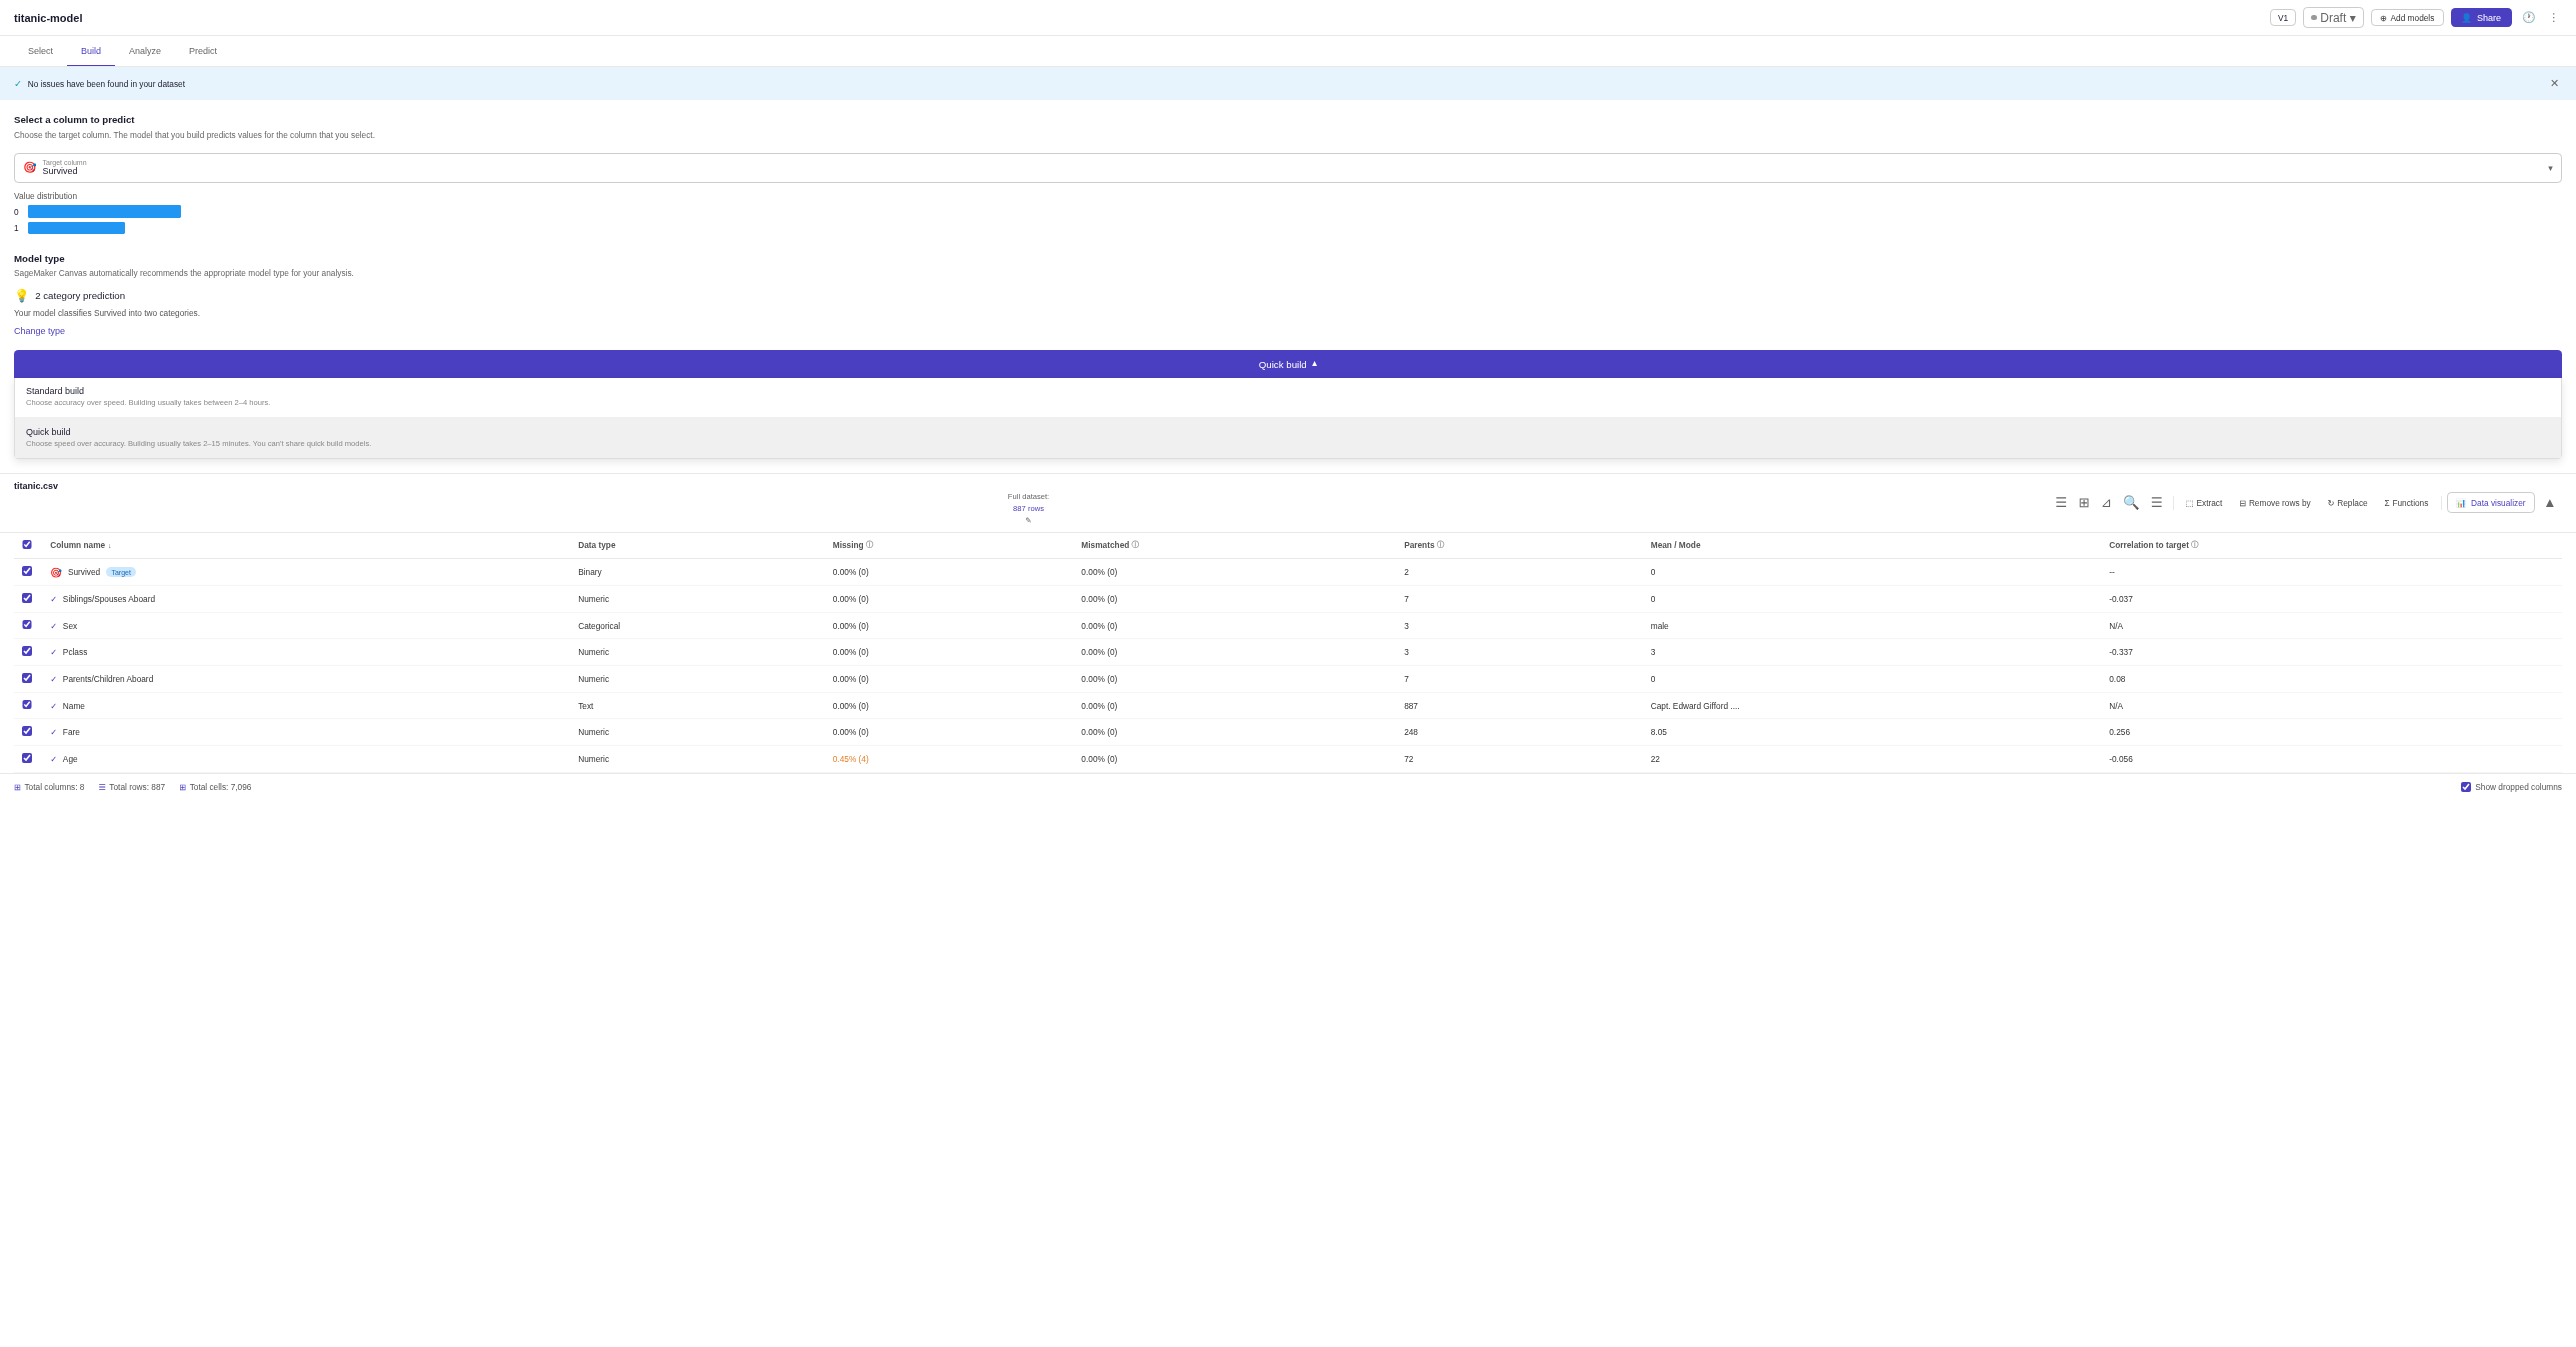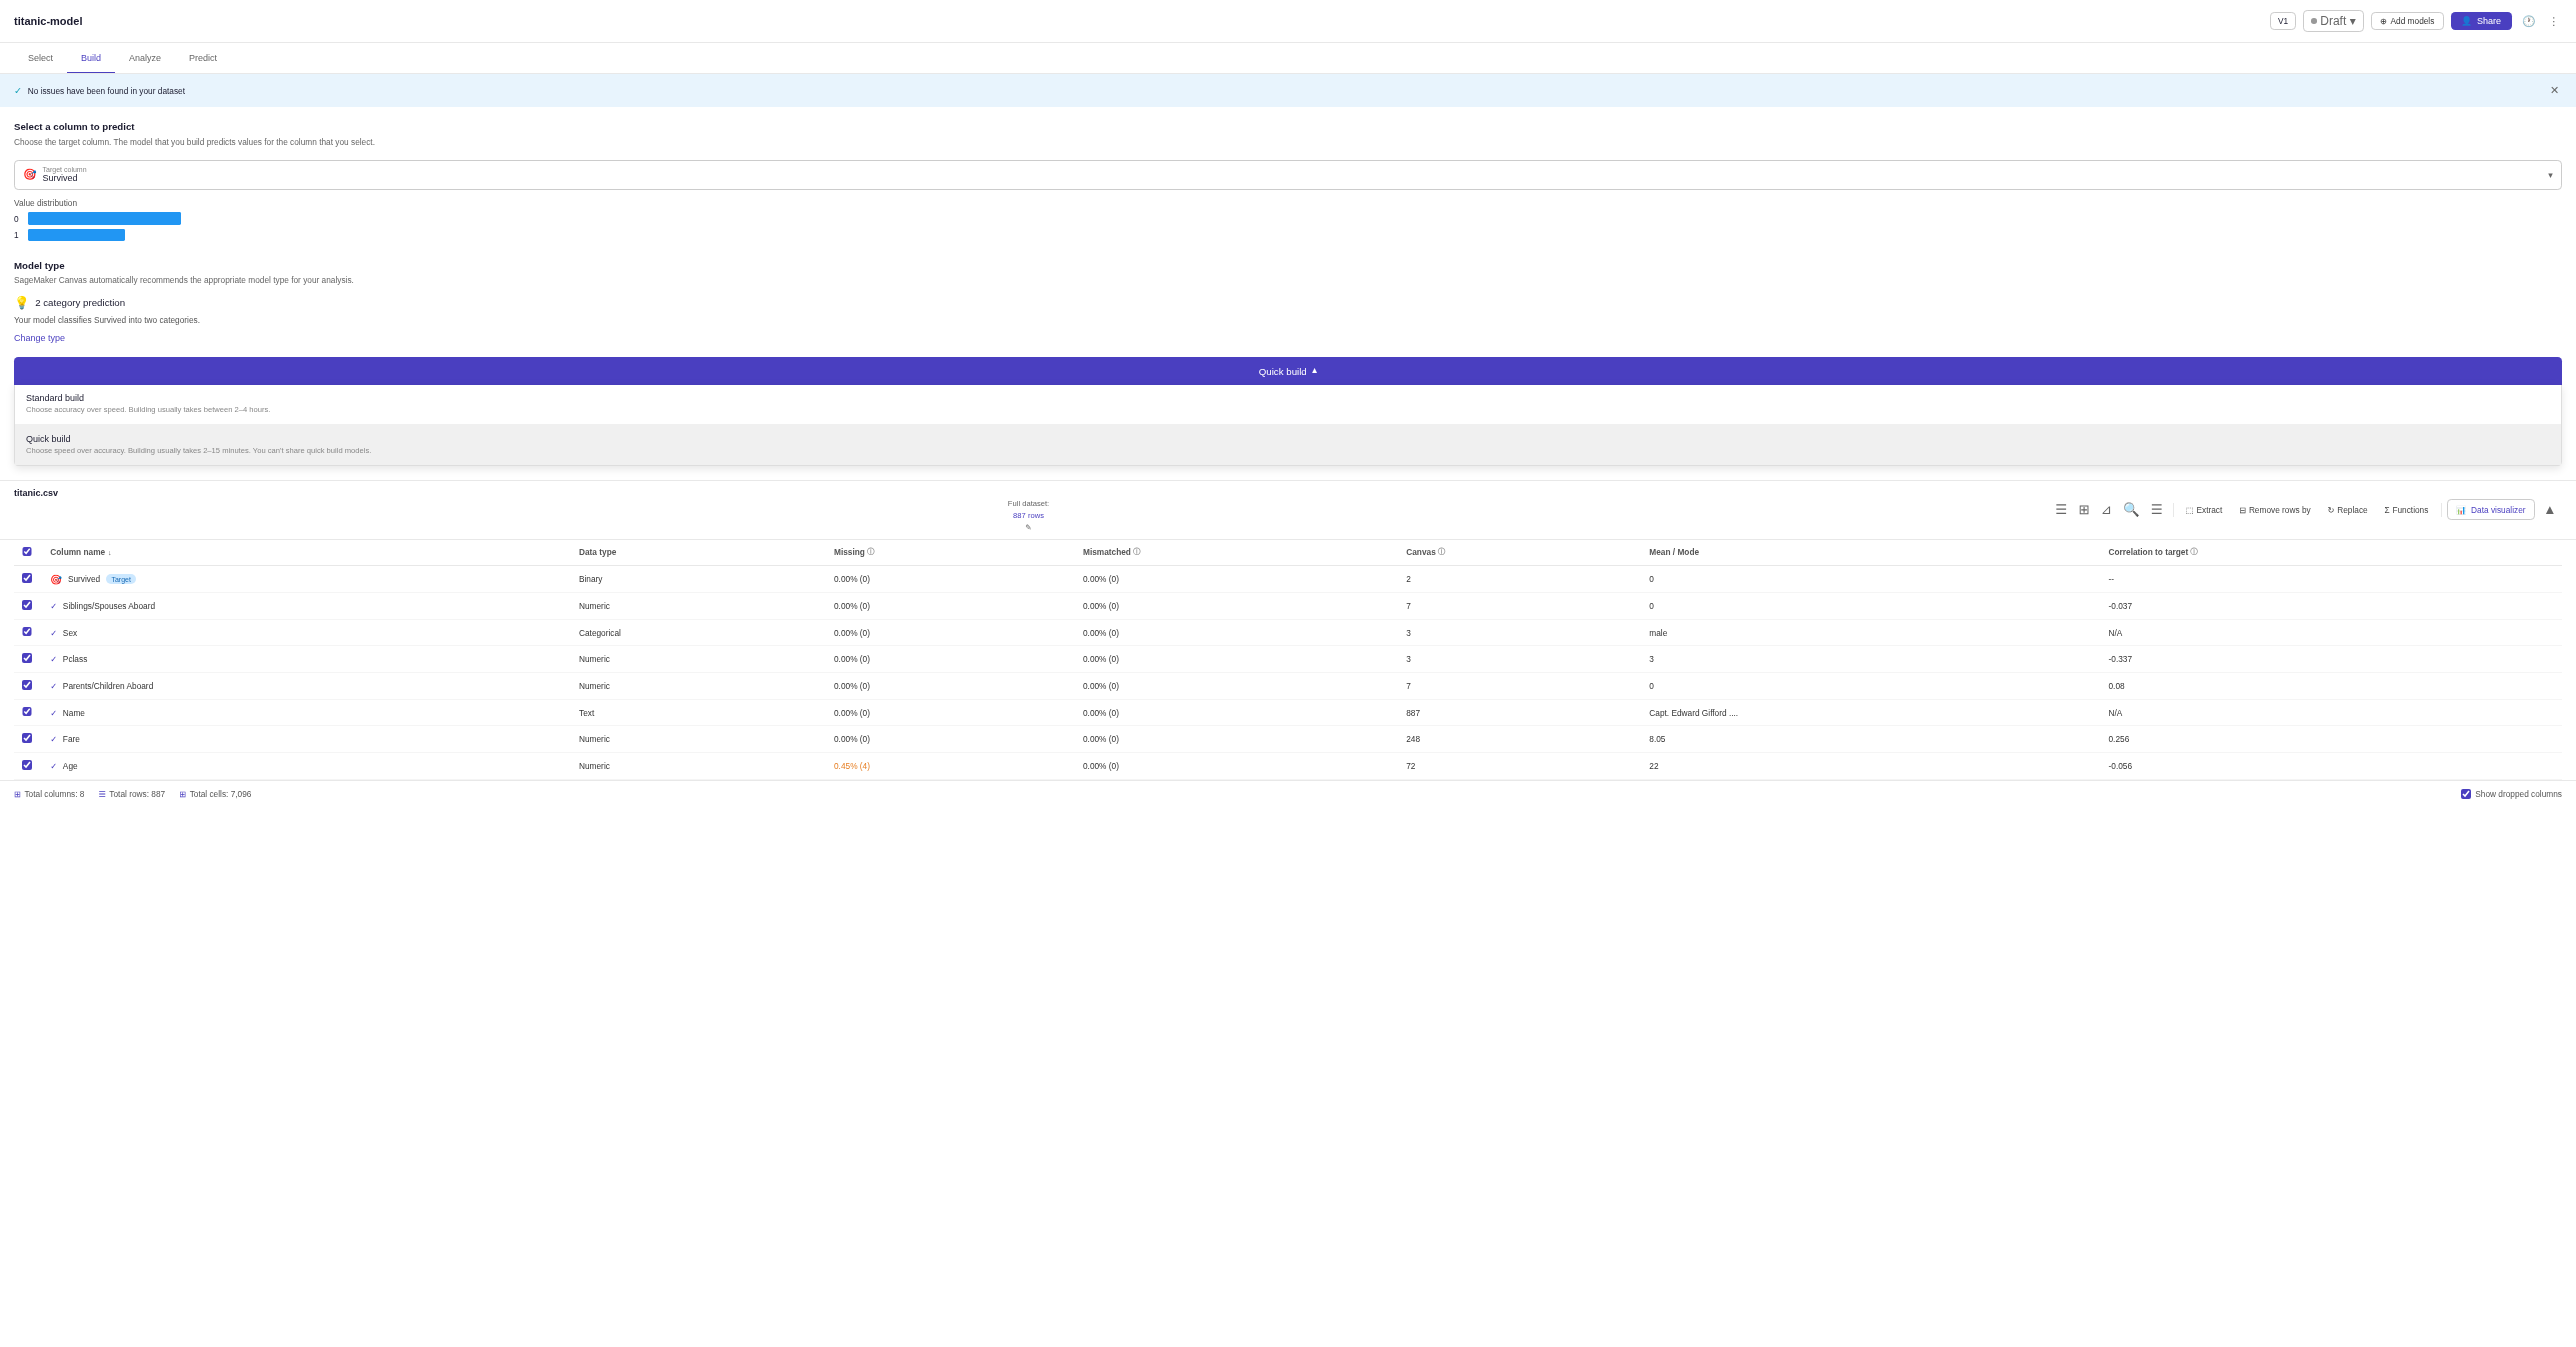--- a/index.html
+++ b/index.html
@@ -1,19 +1,19 @@
 <!DOCTYPE html>
 <html style="font-size:11px"><head>
   <meta charset="utf-8">
   <style>
     * { box-sizing: border-box; margin: 0; padding: 0; }
     body { font-family: -apple-system, BlinkMacSystemFont, 'Segoe UI', Arial, sans-serif; font-size: 9px; color: #1a1a2e; background: #fff; }
 
     
-    .header { display: flex; align-items: center; justify-content: space-between; padding: 17px 14px; height: 43px; border-bottom: 0.7px solid #e8e8e8; }
+    .header { display: flex; align-items: center; justify-content: space-between; padding: 17px 14px; height: 36px; border-bottom: 0.7px solid #e8e8e8; }
     .header-title { font-size: 11px; font-weight: 600; color: #1a1a2e; }
     .header-right { display: flex; align-items: center; gap: 7px; }
     .version-badge { display: flex; align-items: center; gap: 4.2px; border: 0.7px solid #ccc; border-radius: 4.2px; padding: 2.8px 7px; font-size: 8.3px; cursor: pointer; }
     .draft-indicator { display: flex; align-items: center; gap: 3.5px; font-size: 12px; color: #666; border: 0.7px solid #ccc; border-radius: 4.2px; padding: 2.8px 7px; cursor: pointer; }
     .dot { width: 5.6px; height: 5.6px; border-radius: 50%; background: #999; }
     .add-version-btn { display: flex; align-items: center; gap: 3.5px; border: 0.7px solid #ccc; border-radius: 4.2px; padding: 2.8px 8.3px; font-size: 8.3px; cursor: pointer; color: #333; background: white; }
     .share-btn { background: #4a3fc0; color: white; border: none; border-radius: 4.2px; padding: 4.2px 11px; font-size: 9px; cursor: pointer; display: flex; align-items: center; gap: 4.2px; }
     .icon-btn { background: none; border: none; cursor: pointer; color: #666; font-size: 11px; padding: 2.8px; }
 
     
@@ -250,21 +250,21 @@
           </div>
         </th>
         <th>
           <div class="th-content">
             <span>Mismatched</span>
             <span class="info-icon">ⓘ</span>
           </div>
         </th>
         <th>
           <div class="th-content">
-            <span>Canvas</span>
+            <span>Parents</span>
             <span class="info-icon">ⓘ</span>
           </div>
         </th>
         <th><span>Mean / Mode</span></th>
         <th>
           <div class="th-content">
             <span>Correlation to target</span>
             <span class="info-icon">ⓘ</span>
           </div>
         </th>

